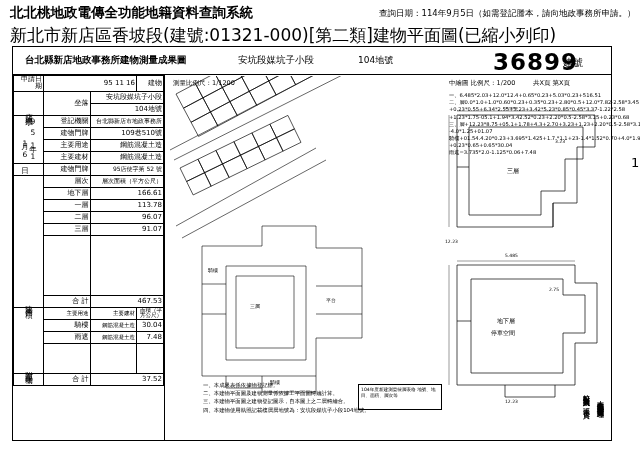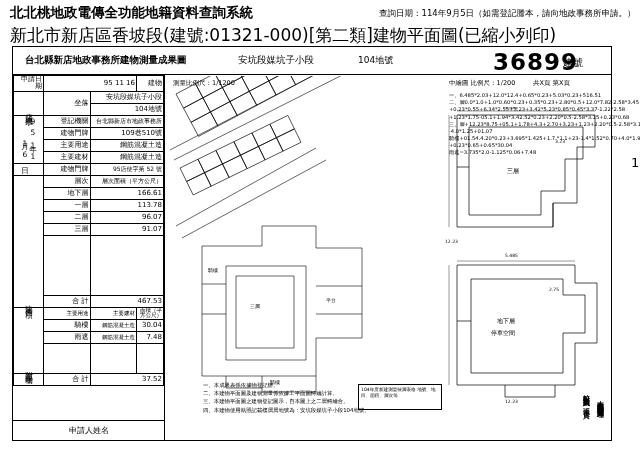--- a/index.html
+++ b/index.html
@@ -260,21 +260,20 @@
             <td></td>
             <td></td>
           </tr>
           <tr>
             <td></td>
             <td>合 計</td>
             <td colspan="2" class="r">37.52</td>
           </tr>
         </tbody>
           </table>
-        <div class="applicant">申請人姓名</div>
       </div>
 
       <div class="map">
         <svg width="280" height="330" viewBox="0 0 280 330">
           <g stroke="#000" stroke-width="0.6" fill="none">
 
             <g transform="translate(10,18) rotate(-28)">
               <g>
 
                 <rect x="0" y="0" width="22" height="16"></rect>

